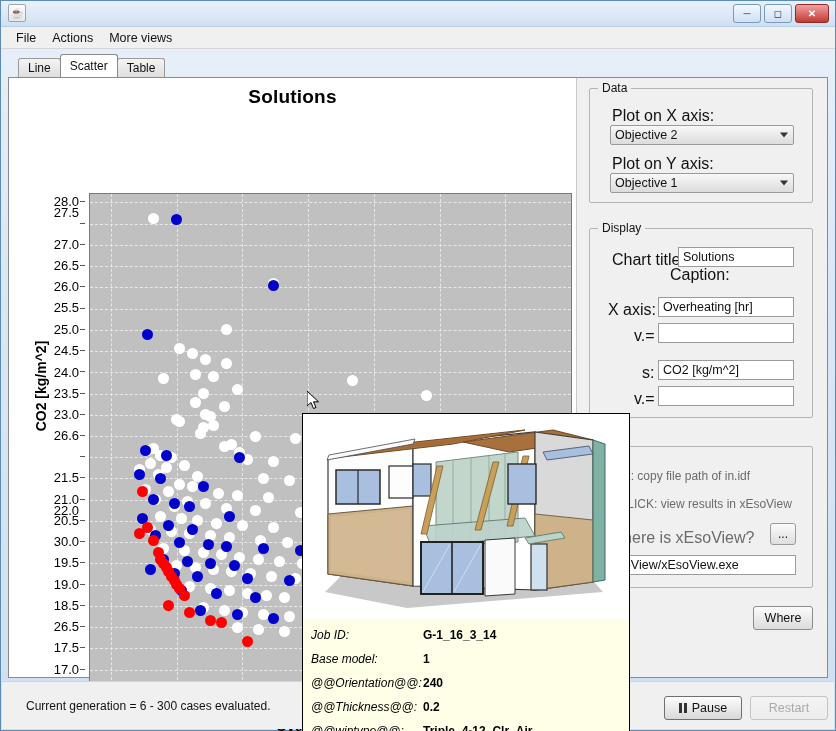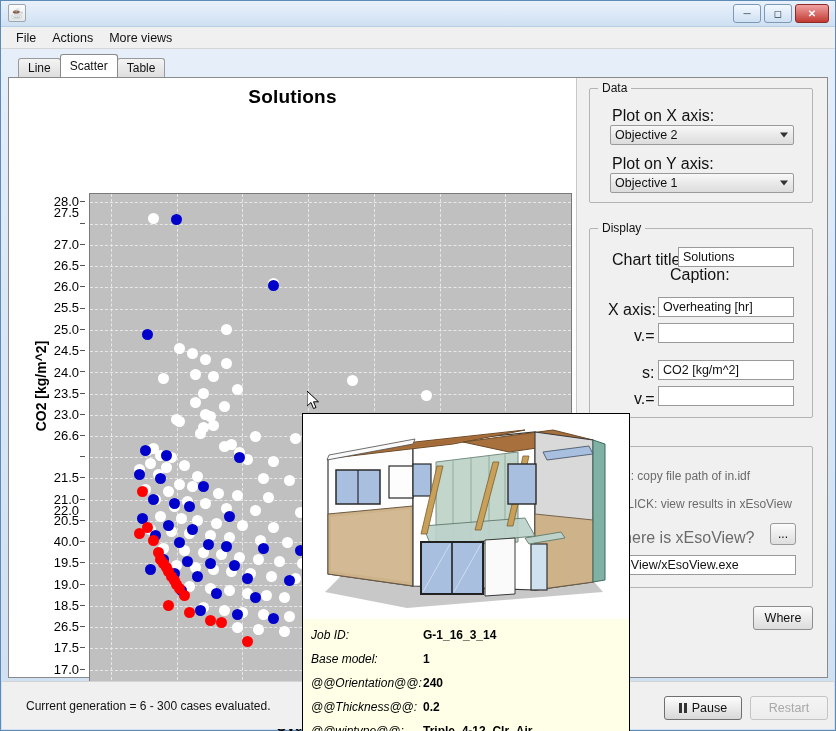--- a/index.html
+++ b/index.html
@@ -470,21 +470,21 @@
             <div class="ytick" style="top: 459.297px;">17.5</div>
             <div class="ytickmark" style="top: 459.297px;"></div>
             <div class="ytick" style="top: 438.068px;">26.5</div>
             <div class="ytickmark" style="top: 438.068px;"></div>
             <div class="ytick" style="top: 416.839px;">18.5</div>
             <div class="ytickmark" style="top: 416.839px;"></div>
             <div class="ytick" style="top: 395.61px;">19.0</div>
             <div class="ytickmark" style="top: 395.61px;"></div>
             <div class="ytick" style="top: 374.381px;">19.5</div>
             <div class="ytickmark" style="top: 374.381px;"></div>
-            <div class="ytick" style="top: 353.153px;">40.0</div>
+            <div class="ytick" style="top: 353.153px;">30.0</div>
             <div class="ytickmark" style="top: 353.153px;"></div>
             <div class="ytick" style="top: 331.924px;">20.5</div>
             <div class="ytickmark" style="top: 331.924px;"></div>
             <div class="ytick" style="top: 310.695px;">21.0</div>
             <div class="ytickmark" style="top: 310.695px;"></div>
             <div class="ytick" style="top: 289.466px;">21.5</div>
             <div class="ytickmark" style="top: 289.466px;"></div>
             <div class="ytick" style="top: 282px; margin-top: 40px;">22.0</div>
             <div class="ytickmark" style="top: 268.237px;"></div>
             <div class="ytick" style="top: 247.008px;">26.6</div>

